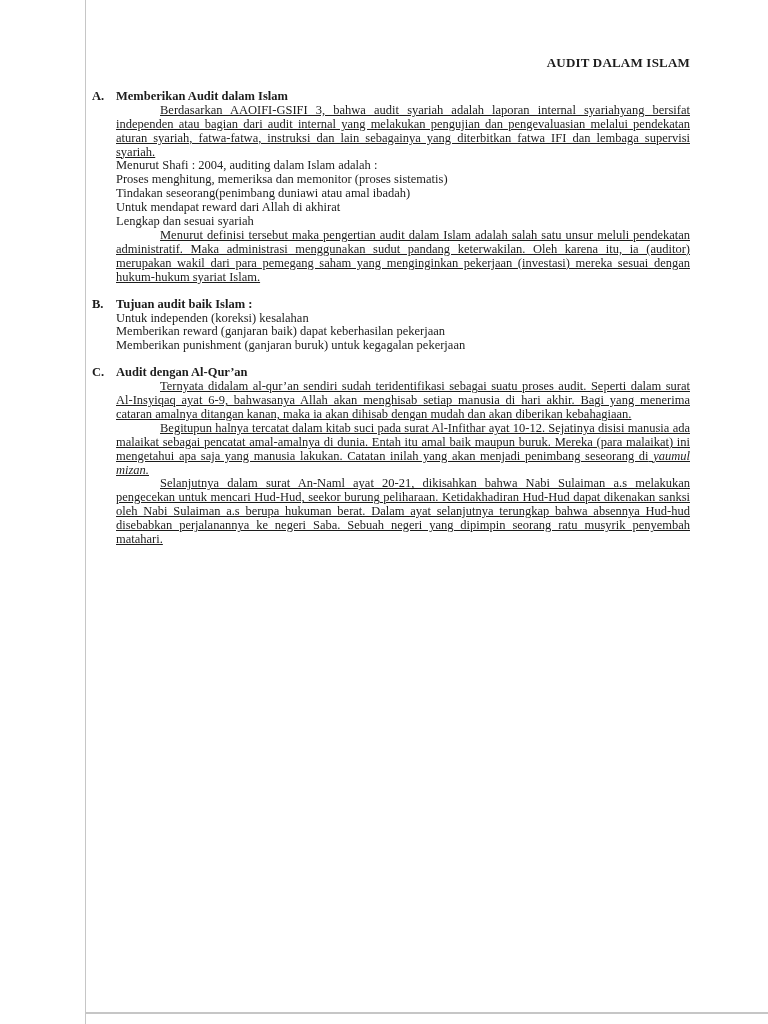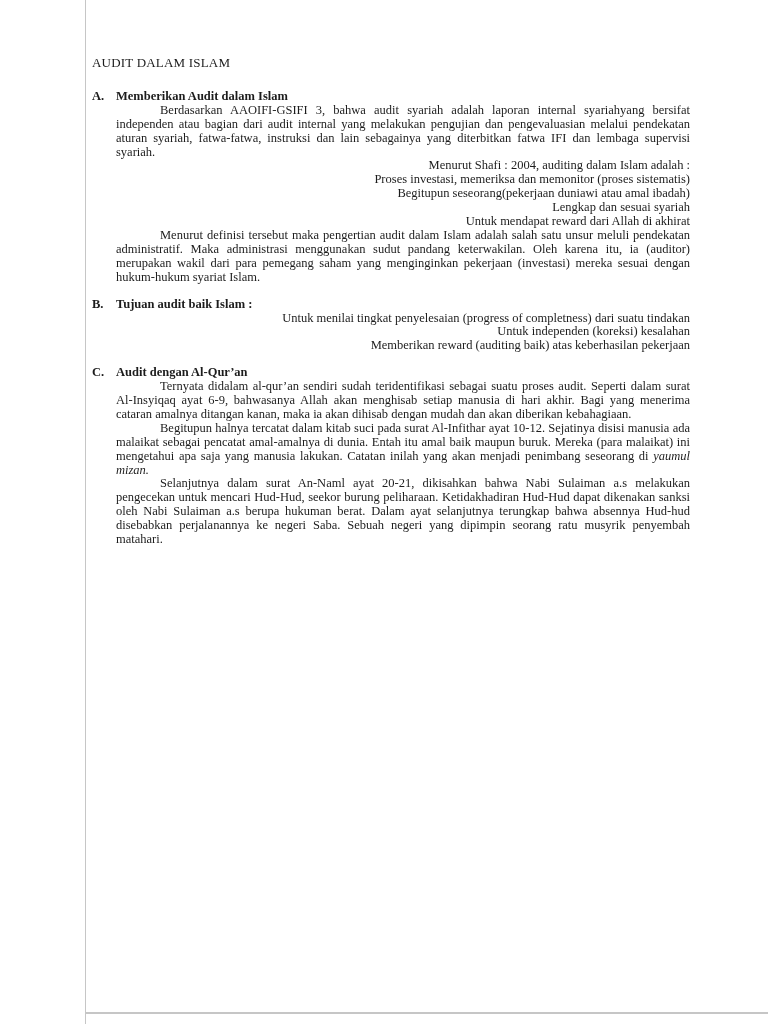--- a/index.html
+++ b/index.html
@@ -34,22 +34,22 @@
   .content {
     position: absolute;
     left: 92px;
     right: 78px;
     top: 56px;
     font-size: 12.5px;
     line-height: 13.9px;
   }
   .title {
     font-size: 13px;
-    font-weight: normal;
-    text-align: left;
+    font-weight: bold;
+    text-align: right;
     margin: 0 0 20px 0;
     letter-spacing: 0.2px;
   }
   .sec {
     margin-bottom: 13px;
   }
   .sec-head {
     display: flex;
     font-weight: bold;
   }
@@ -58,24 +58,25 @@
     width: 24px;
   }
   .sec-title {
     flex: 1;
   }
   .sec-body {
     padding-left: 24px;
   }
   .para {
     margin: 0;
-    text-align: right;
+    text-align: left;
   }
   .para.just {
     text-align: justify;
+    text-decoration: underline;
   }
   .para.ind {
     text-indent: 44px;
   }
   .italic {
     font-style: italic;
   }
 </style>
 </head>
 <body>
@@ -88,37 +89,37 @@
   <h1 class="title">AUDIT DALAM ISLAM</h1>
 
   <section class="sec">
     <div class="sec-head">
       <span class="sec-label">A.</span>
       <span class="sec-title">Memberikan Audit dalam Islam</span>
     </div>
     <div class="sec-body">
       <p class="para just ind">Berdasarkan AAOIFI-GSIFI 3, bahwa audit syariah adalah laporan internal syariahyang bersifat independen atau bagian dari audit internal yang melakukan pengujian dan pengevaluasian melalui pendekatan aturan syariah, fatwa-fatwa, instruksi dan lain sebagainya yang diterbitkan fatwa IFI dan lembaga supervisi syariah.</p>
       <p class="para">Menurut Shafi : 2004, auditing dalam Islam adalah :</p>
-      <p class="para">Proses investasi, memeriksa dan memonitor (proses sistematis)</p>
-      <p class="para">Begitupun seseorang(pekerjaan duniawi atau amal ibadah)</p>
+      <p class="para">Proses menghitung, memeriksa dan memonitor (proses sistematis)</p>
+      <p class="para">Tindakan seseorang(penimbang duniawi atau amal ibadah)</p>
+      <p class="para">Untuk mendapat reward dari Allah di akhirat</p>
       <p class="para">Lengkap dan sesuai syariah</p>
-      <p class="para">Untuk mendapat reward dari Allah di akhirat</p>
       <p class="para just ind">Menurut definisi tersebut maka pengertian audit dalam Islam adalah salah satu unsur meluli pendekatan administratif. Maka administrasi menggunakan sudut pandang keterwakilan. Oleh karena itu, ia (auditor) merupakan wakil dari para pemegang saham yang menginginkan pekerjaan (investasi) mereka sesuai dengan hukum-hukum syariat Islam.</p>
     </div>
   </section>
 
   <section class="sec">
     <div class="sec-head">
       <span class="sec-label">B.</span>
       <span class="sec-title">Tujuan audit baik Islam :</span>
     </div>
     <div class="sec-body">
-      <p class="para">Untuk menilai tingkat penyelesaian (progress of completness) dari suatu tindakan</p>
       <p class="para">Untuk independen (koreksi) kesalahan</p>
-      <p class="para">Memberikan reward (auditing baik) atas keberhasilan pekerjaan</p>
+      <p class="para">Memberikan reward (ganjaran baik) dapat keberhasilan pekerjaan</p>
+      <p class="para">Memberikan punishment (ganjaran buruk) untuk kegagalan pekerjaan</p>
     </div>
   </section>
 
   <section class="sec">
     <div class="sec-head">
       <span class="sec-label">C.</span>
       <span class="sec-title">Audit dengan Al-Qur’an</span>
     </div>
     <div class="sec-body">
       <p class="para just ind">Ternyata didalam al-qur’an sendiri sudah teridentifikasi sebagai suatu proses audit. Seperti dalam surat Al-Insyiqaq ayat 6-9, bahwasanya Allah akan menghisab setiap manusia di hari akhir. Bagi yang menerima cataran amalnya ditangan kanan, maka ia akan dihisab dengan mudah dan akan diberikan kebahagiaan.</p>

